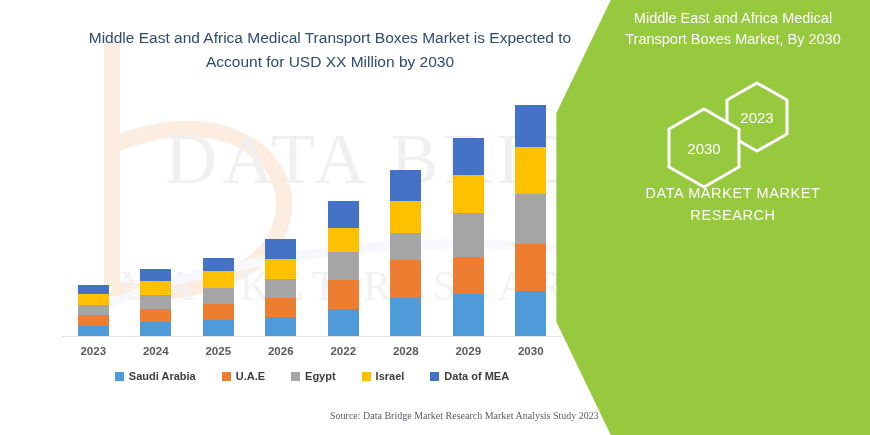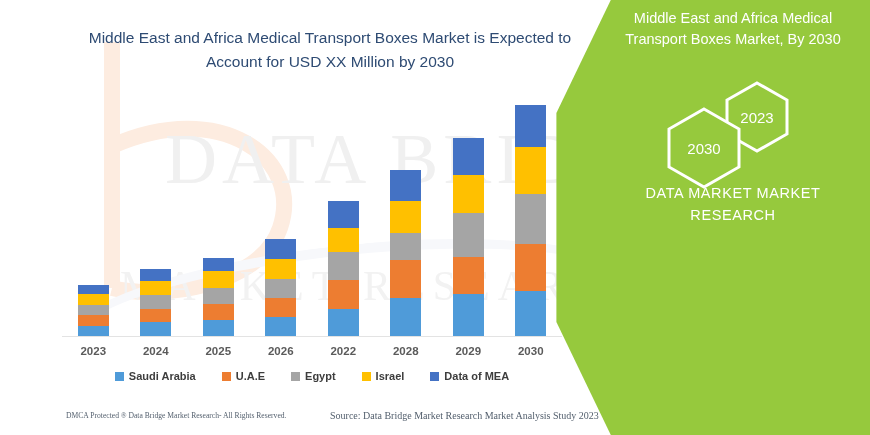--- a/index.html
+++ b/index.html
@@ -343,21 +343,20 @@
         <span class="swatch" style="background: rgb(255, 192, 0);"></span>
         <span>Israel</span>
       </div>
       <div class="legend-item">
         <span class="swatch" style="background: rgb(68, 114, 196);"></span>
         <span>Data of MEA</span>
       </div>
     </div>
 
   <div class="footer">
-    <div class="footer-left">DMCA Protected ® Data Bridge Market Research- All Rights Reserved.</div>
     <div class="footer-right">Source: Data Bridge Market Research  Market Analysis Study 2023</div>
   </div>
 
   <div class="green-panel"></div>
   <div class="green-panel-inner">
     <div class="gp-title">Middle East and Africa Medical Transport Boxes Market, By 2030</div>
     <div class="hexwrap">
       <div class="hex hex-2023">
         <svg viewBox="0 0 66 74" preserveAspectRatio="none">
           <polygon points="33,3 63,20 63,54 33,71 3,54 3,20" fill="none" stroke="#ffffff" stroke-width="3"></polygon>

